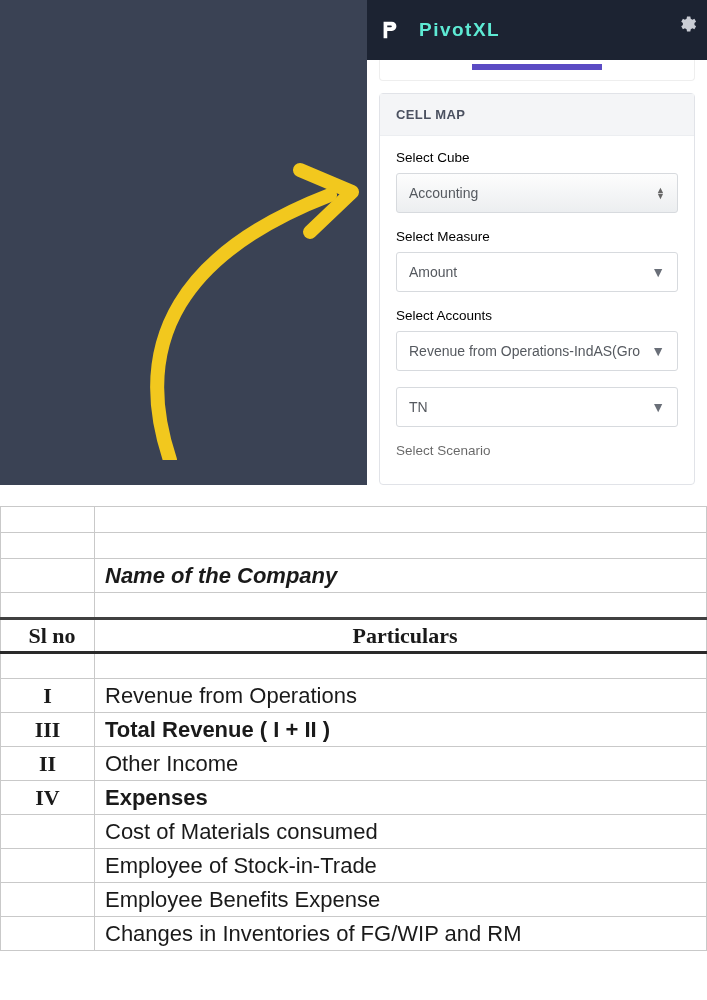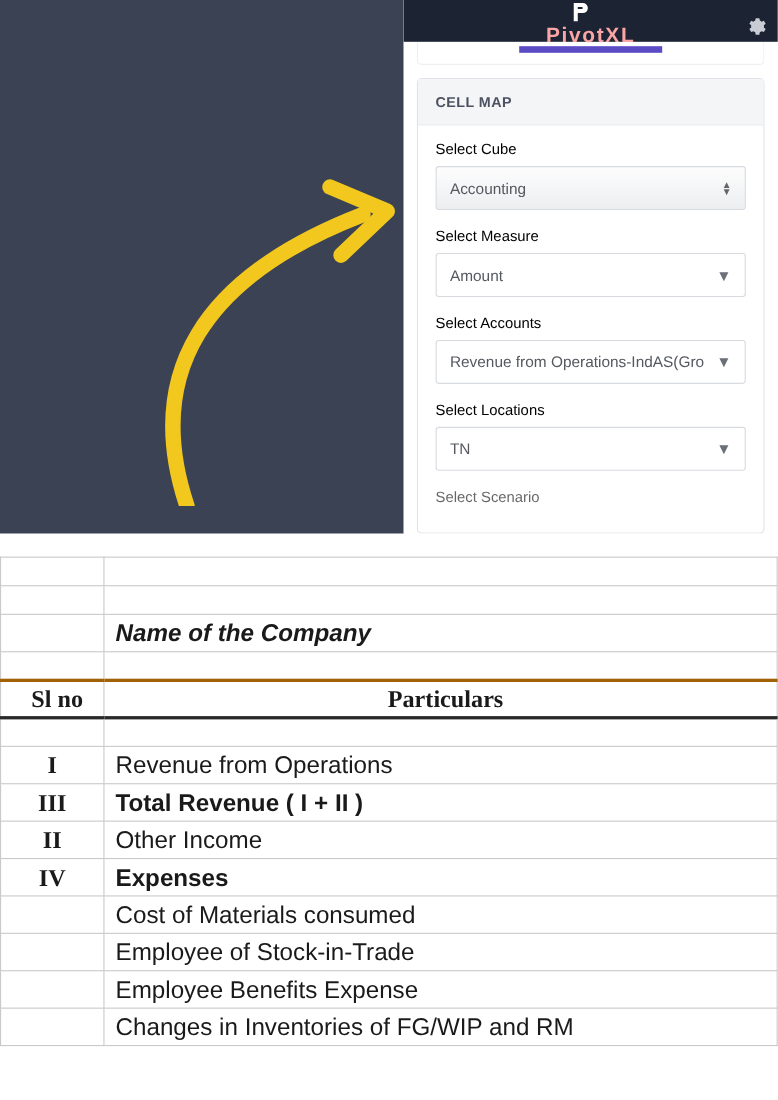--- a/index.html
+++ b/index.html
@@ -40,27 +40,26 @@
     left: 367px;
     width: 340px;
     height: 485px;
     background: #fff;
     display: flex;
     flex-direction: column;
   }
 
   .panel-header {
     background: #1c2332;
-    height: 38px;
+    height: 60px;
     display: flex;
     align-items: center;
     padding: 0 12px;
-    color: #fca5a5;
+    color: #5eead4;
     position: relative;
-    flex-direction: column;
   }
 
   .panel-header .logo {
     width: 22px;
     height: 22px;
     display: inline-flex;
     align-items: center;
     justify-content: center;
     margin-right: 18px;
   }
@@ -199,21 +198,21 @@
   }
 
   .bold { font-weight: 700; }
   .serif-header {
     font-family: "Times New Roman", serif;
     font-weight: 700;
     font-size: 24px;
     text-align: center;
   }
 
-  tr.thick-top td { border-top: 3px solid #a16207; padding-left: 19px; }
+  tr.thick-top td { border-top: 3px solid #404040; padding-left: 19px; }
   tr.thick-bottom td { border-bottom: 3px solid #2a2a2a; }
 
   .empty-row td { height: 26px; }
 </style>
 </head>
 <body>
 
 <div class="top-area">
   <div class="dark-bg"></div>
 
@@ -262,21 +261,20 @@
             <span class="value">Amount</span>
             <span class="caret">▼</span>
           </div>
 
           <div class="field-label">Select Accounts</div>
           <div class="select">
             <span class="value">Revenue from Operations-IndAS(Gro</span>
             <span class="caret">▼</span>
           </div>
 
-          <div class="field-label">Select Locations</div>
           <div class="select">
             <span class="value">TN</span>
             <span class="caret">▼</span>
           </div>
 
           <div class="field-label" style="opacity:0.6">Select Scenario</div>
 
         </div>
       </div>
     </div>

